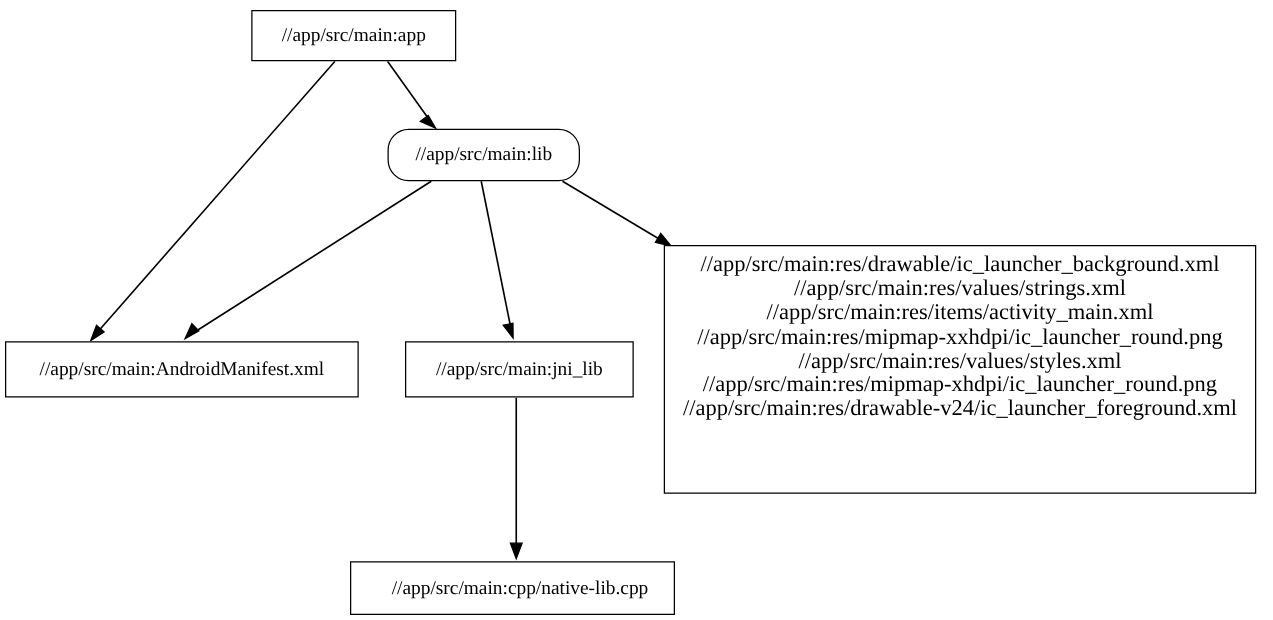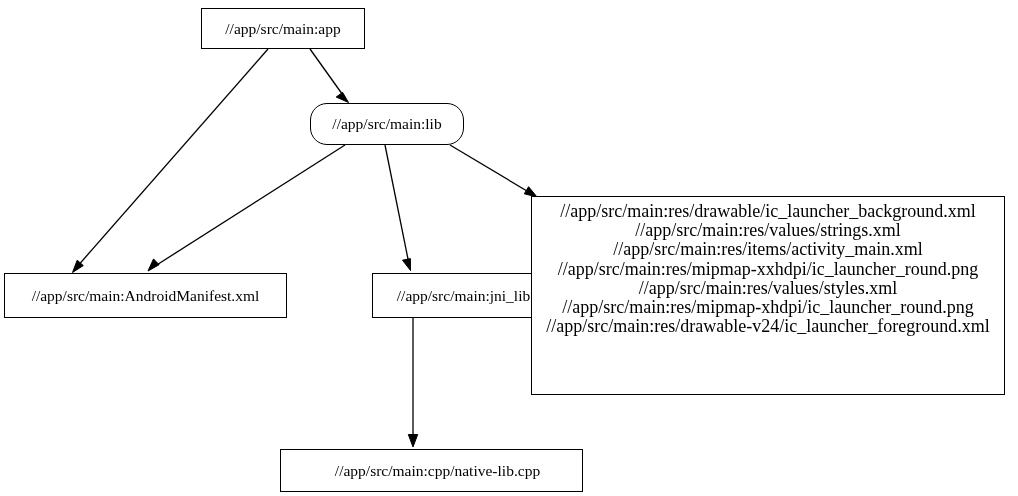--- a/index.html
+++ b/index.html
@@ -98,25 +98,25 @@
   </div>
 
   <div class="node" style="left:310px; top:103px; width:154px; height:42px;border-radius:17px;">
     <span>//app/src/main:lib</span>
   </div>
 
   <div class="node" style="left:4px; top:273px; width:283px; height:45px;">
     <span>//app/src/main:AndroidManifest.xml</span>
   </div>
 
-  <div class="node" style="left:324px; top:273px; width:183px; height:45px;margin-left:48px;">
+  <div class="node" style="left:324px; top:273px; width:183px; height:45px;">
     <span>//app/src/main:jni_lib</span>
   </div>
 
-  <div class="node" style="left:280px; top:449px; width:303px; height:43px;padding-left:12px;">
+  <div class="node" style="left:280px; top:449px; width:260px; height:43px;padding-left:12px;">
     <span>//app/src/main:cpp/native-lib.cpp</span>
   </div>
 
   <div class="node node-multiline" style="left:531px; top:196px; width:474px; height:199px;">
     <span class="ln">//app/src/main:res/drawable/ic_launcher_background.xml</span>
     <span class="ln">//app/src/main:res/values/strings.xml</span>
     <span class="ln">//app/src/main:res/items/activity_main.xml</span>
     <span class="ln">//app/src/main:res/mipmap-xxhdpi/ic_launcher_round.png</span>
     <span class="ln">//app/src/main:res/values/styles.xml</span>
     <span class="ln">//app/src/main:res/mipmap-xhdpi/ic_launcher_round.png</span>

